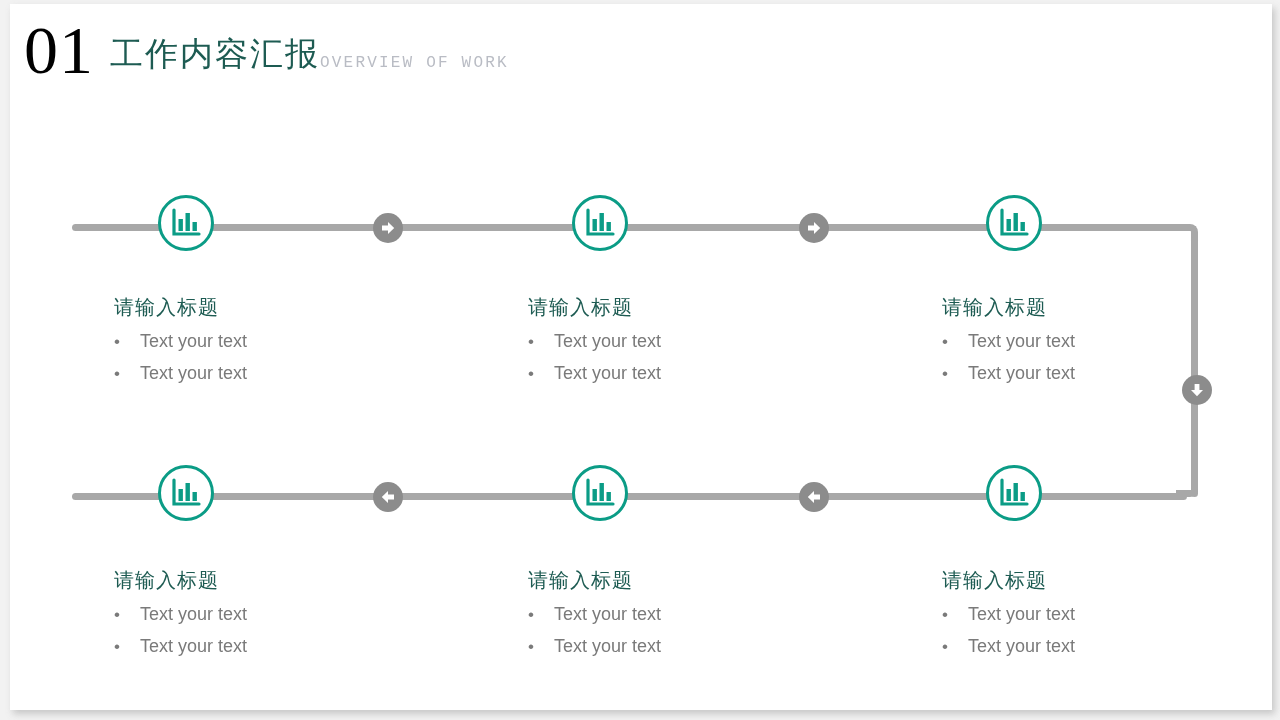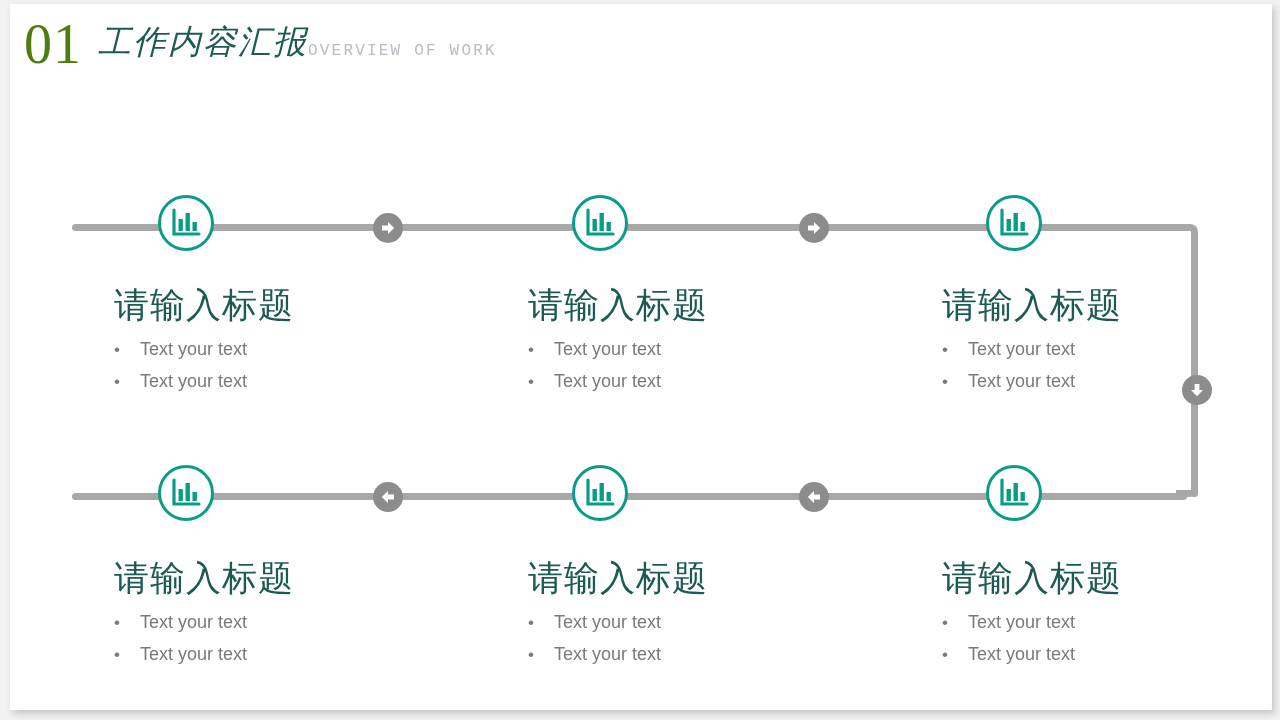--- a/index.html
+++ b/index.html
@@ -24,33 +24,32 @@
   
   #header {
     position: absolute;
     left: 14px;
     top: 14px;
     display: flex;
     align-items: flex-end;
   }
   #section-number {
     font-family: "Liberation Serif", serif;
-    font-size: 56px;
+    font-size: 68px;
     line-height: 0.95;
-    color: #4d7c0f;
+    color: #000000;
     letter-spacing: 1px;
   }
   #title-cn {
     font-family: "Liberation Serif", serif;
     font-size: 33px;
     color: #1d5b52;
     margin-left: 16px;
     padding-bottom: 6px;
     letter-spacing: 2px;
-    font-style: italic;
   }
   #title-en {
     font-family: "Liberation Mono", monospace;
     font-size: 16px;
     color: #b9bcc4;
     padding-bottom: 11px;
     letter-spacing: 2.2px;
   }
 
   
@@ -113,24 +112,24 @@
     display: flex;
     align-items: center;
     justify-content: center;
   }
   .arrow-dot svg { display: block; }
 
   
   .block { position: absolute; width: 330px; }
   .block-title {
     font-family: Liberation Serif, serif;
-    font-size: 35px;
+    font-size: 20px;
     color: #1d5b52;
     letter-spacing: 1px;
-    margin: 0 0 10px 0;
+    margin: 12px 0 10px 0;
     white-space: nowrap;
   }
   .bullet-list { margin: 0; padding: 0; list-style: none; }
   .bullet-item {
     display: flex;
     align-items: baseline;
     font-size: 18px;
     color: #7a7a7a;
     margin-bottom: 11px;
   }

